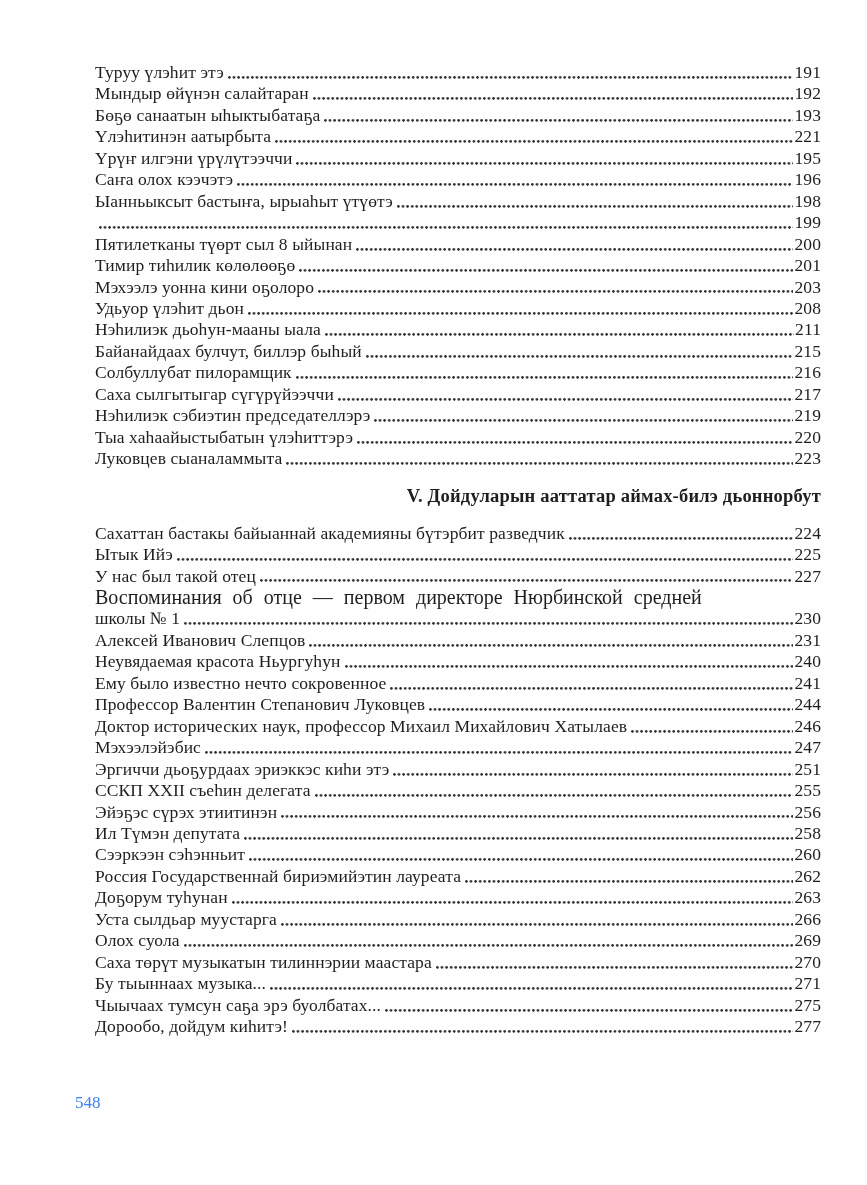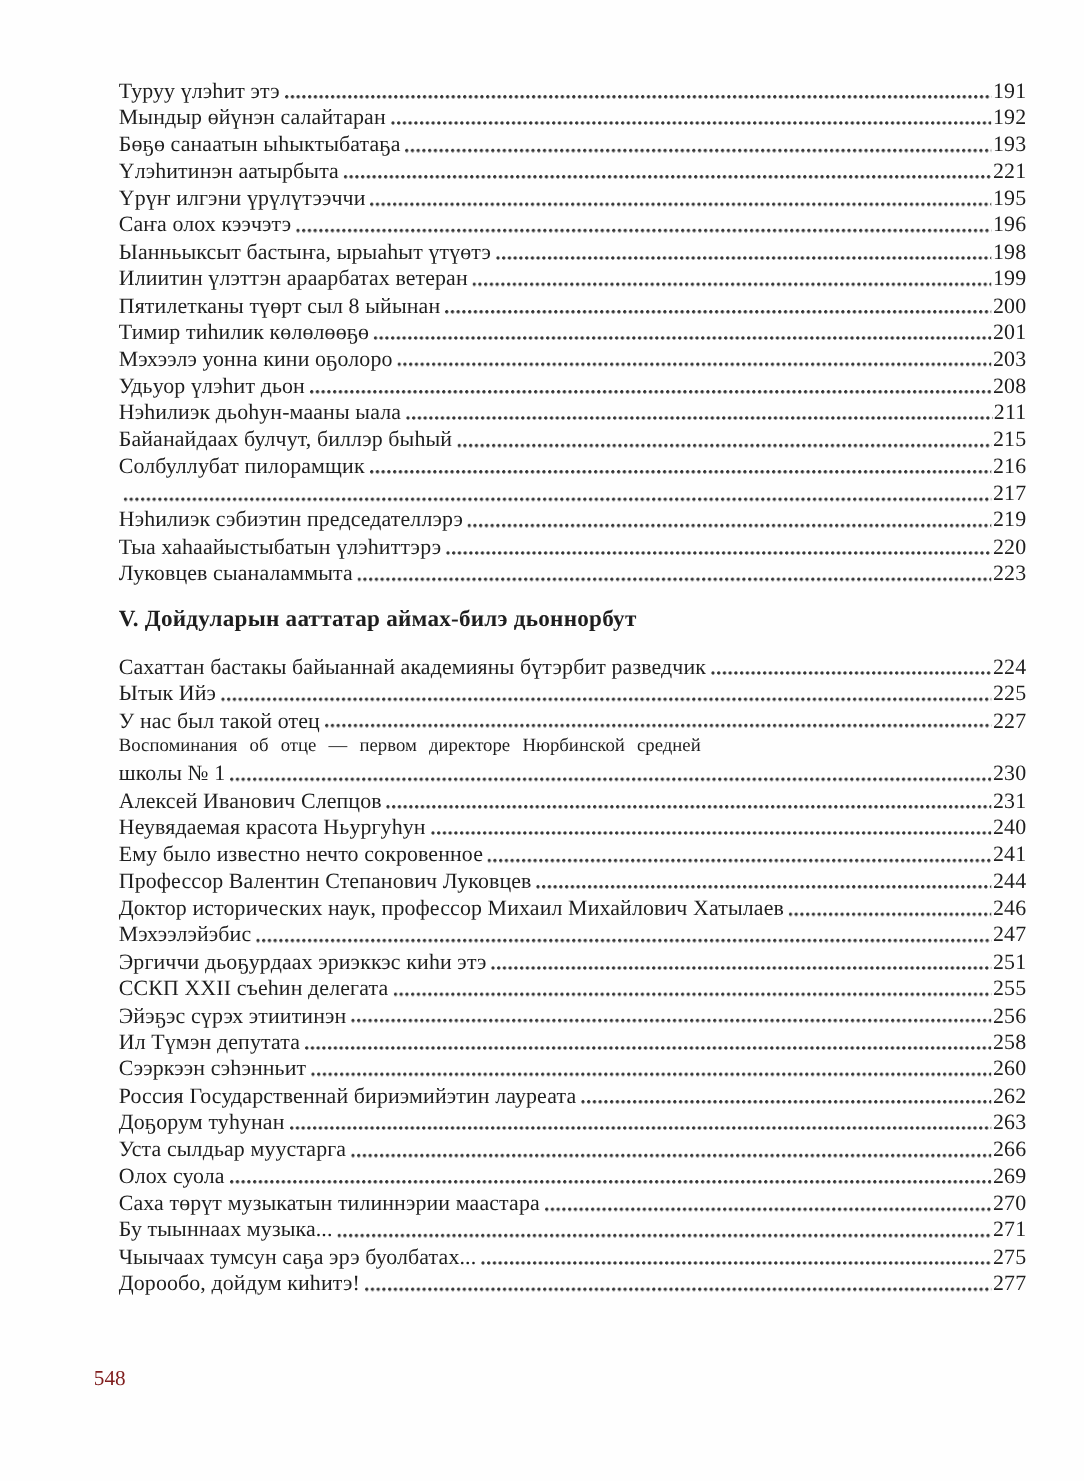--- a/index.html
+++ b/index.html
@@ -43,39 +43,39 @@
     background-image: radial-gradient(circle at 1.4px 1.4px, #333333 1.05px, rgba(0,0,0,0) 1.55px);
     background-size: 4.6px 3px;
     background-repeat: repeat-x;
     background-position: left calc(100% - 4.5px);
   }
   .toc-entry .pagenum {
     flex: 0 0 auto;
     white-space: nowrap;
   }
   .toc-entry-preline {
-    font-size: 15px;
+    font-size: 20px;
     line-height: 21.45px;
     word-spacing: 6px;
     white-space: nowrap;
   }
   .section-heading {
-    text-align: left;
+    text-align: right;
     font-weight: bold;
     font-size: 18.5px;
     line-height: 22px;
     margin: 15px 0 16px 0;
     letter-spacing: 0.2px;
   }
   .folio {
     position: absolute;
     left: 75px;
     top: 1093px;
     font-size: 17px;
-    color: #7f1d1d;
+    color: #3b82f6;
   }
 </style>
 </head>
 <body>
 
 <div class="page">
   <div class="toc" id="toc-root">
       <div class="toc-entry">
         <span class="title">Туруу үлэһит этэ</span>
         <span class="leader"></span>
@@ -105,21 +105,20 @@
         <span class="title">Саҥа олох кээчэтэ</span>
         <span class="leader"></span>
         <span class="pagenum">196</span>
       </div>
       <div class="toc-entry">
         <span class="title">Ыанньыксыт бастыҥа, ырыаһыт үтүөтэ</span>
         <span class="leader"></span>
         <span class="pagenum">198</span>
       </div>
       <div class="toc-entry">
-        <span class="title">Илиитин үлэттэн араарбатах ветеран</span>
         <span class="leader"></span>
         <span class="pagenum">199</span>
       </div>
       <div class="toc-entry">
         <span class="title">Пятилетканы түөрт сыл 8 ыйынан</span>
         <span class="leader"></span>
         <span class="pagenum">200</span>
       </div>
       <div class="toc-entry">
         <span class="title">Тимир тиһилик көлөлөөҕө</span>
@@ -145,20 +144,21 @@
         <span class="title">Байанайдаах булчут, биллэр быһый</span>
         <span class="leader"></span>
         <span class="pagenum">215</span>
       </div>
       <div class="toc-entry">
         <span class="title">Солбуллубат пилорамщик</span>
         <span class="leader"></span>
         <span class="pagenum">216</span>
       </div>
       <div class="toc-entry">
+        <span class="title">Саха сылгытыгар сүгүрүйээччи</span>
         <span class="leader"></span>
         <span class="pagenum">217</span>
       </div>
       <div class="toc-entry">
         <span class="title">Нэһилиэк сэбиэтин председателлэрэ</span>
         <span class="leader"></span>
         <span class="pagenum">219</span>
       </div>
       <div class="toc-entry">
         <span class="title">Тыа хаһаайыстыбатын үлэһиттэрэ</span>

